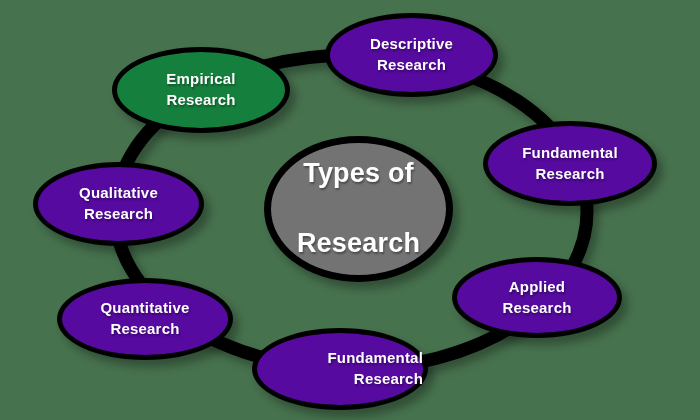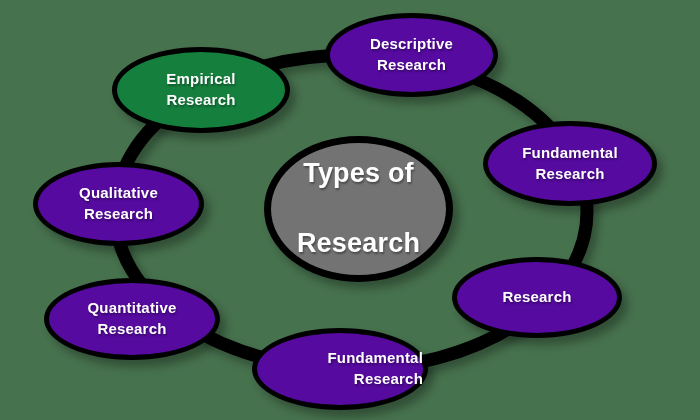--- a/index.html
+++ b/index.html
@@ -51,21 +51,21 @@
     font-size: 27px;
     line-height: 1.55;
   }
 
   
   .n-descriptive  { left: 325px; top: 13px;  width: 173px; height: 84px; }
   .n-empirical    { left: 112px; top: 47px;  width: 178px; height: 86px; }
   .n-analytical   { left: 483px; top: 121px; width: 174px; height: 85px; }
   .n-qualitative  { left: 33px;  top: 162px; width: 171px; height: 84px; }
   .n-applied      { left: 452px; top: 257px; width: 170px; height: 81px; }
-  .n-quantitative { left: 44px;  top: 278px; width: 176px; height: 82px; }
+  .n-quantitative { left: 57px;  top: 278px; width: 176px; height: 82px; }
   .n-fundamental  { left: 252px; top: 328px; width: 176px; height: 82px; }
   .n-center       { left: 264px; top: 136px; width: 189px; height: 146px; }
 
   .node span { display: block; }
 </style>
 </head>
 <body>
 
 <div class="canvas" style="background-color: rgb(71, 114, 78);">
 
@@ -87,20 +87,21 @@
     <span>Fundamental</span>
     <span>Research</span>
   </div>
 
   <div class="node outer n-qualitative" style="background-color: rgb(86, 10, 160); text-align: right;">
     <span>Qualitative</span>
     <span>Research</span>
   </div>
 
   <div class="node outer n-applied" style="background-color: rgb(86, 10, 160);">
+    <span>Applied</span>
     <span>Research</span>
   </div>
 
   <div class="node outer n-quantitative" style="background-color: rgb(86, 10, 160);">
     <span>Quantitative</span>
     <span>Research</span>
   </div>
 
   <div class="node outer n-fundamental" style="background-color: rgb(86, 10, 160); align-items: flex-end;">
     <span>Fundamental</span>

